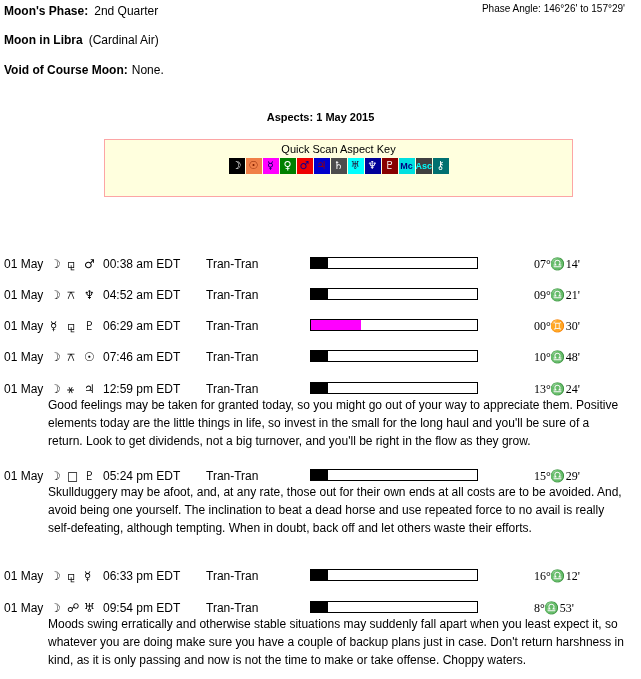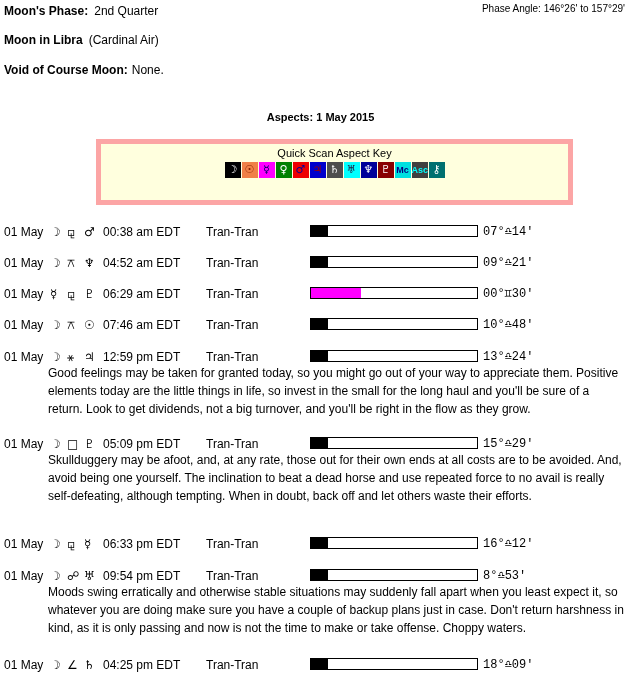--- a/index.html
+++ b/index.html
@@ -6,44 +6,44 @@
   .page{
     position:relative;width:641px;height:679px;overflow:hidden;background:#ffffff;
     font-family:"Liberation Sans","DejaVu Sans",sans-serif;font-size:12px;color:#000;
   }
   .hdr-line{position:absolute;left:4px;white-space:nowrap;}
   .hdr-label{font-weight:bold;}
   .hdr-value{margin-left:6px;}
   .phase-angle{position:absolute;top:3px;right:16px;font-size:10px;white-space:nowrap;}
   .report-title{position:absolute;top:111px;left:0;width:100%;text-align:center;font-weight:bold;font-size:11px;}
   .legend{
-    position:absolute;top:139px;left:96px;width:467px;height:56px;
-    border:5px solid #fca5a5;text-align:center;font-size:11px;
+    position:absolute;top:139px;left:104px;width:467px;height:56px;
+    border:1px solid #fca5a5;text-align:center;font-size:11px;
   }
   .legend-title{margin-top:3px;}
   .legend-sub{margin-top:1px;}
   .legend-icons{margin-top:3px;display:flex;justify-content:center;gap:1px;}
   .legend-icon{
     width:16px;height:16px;line-height:16px;text-align:center;
     font-family:"DejaVu Sans",sans-serif;font-size:11px;font-weight:bold;overflow:hidden;
   }
   .legend-icon.txt{font-size:9px;font-family:"Liberation Sans",sans-serif;}
-  .arow{position:absolute;left:4px;width:633px;line-height:14px;}
+  .arow{position:absolute;left:4px;width:633px;line-height:14px;margin-top:32px;}
   .cols{position:relative;height:14px;}
   .cols span{position:absolute;top:0;white-space:nowrap;}
   .c-date{left:0;}
   .glyph{font-family:"DejaVu Sans",sans-serif;font-size:12px;}
   .c-p1{left:46px;}
   .c-asp{left:63px;}
   .c-p2{left:80px;}
   .c-time{left:99px;}
   .c-type{left:202px;}
   .c-bar{left:306px;top:1px;width:166px;height:10px;border:1px solid #000;background:#fff;}
   .c-bar-fill{display:block;height:100%;}
-  .c-pos{left:479px;font-family:Liberation Mono, monospace;}
+  .c-pos{left:530px;font-family:Liberation Serif, serif;}
   .desc{margin-left:44px;width:578px;line-height:18px;}
 </style>
 </head>
 <body>
 
 <div class="page">
 
   <div class="hdr-line" style="top:4px;">
     <span class="hdr-label">Moon's Phase:</span><span class="hdr-value">2nd Quarter</span>
   </div>
@@ -157,21 +157,21 @@
       <span class="c-pos">13°♎24'</span>
     </div>
     <div class="desc">Good feelings may be taken for granted today, so you might go out of your way to appreciate them. Positive elements today are the little things in life, so invest in the small for the long haul and you'll be sure of a return. Look to get dividends, not a big turnover, and you'll be right in the flow as they grow.</div>
   </div>
       <div class="arow" style="top: 437px;">
     <div class="cols">
       <span class="c-date">01 May</span>
       <span class="c-p1 glyph">☽</span>
       <span class="c-asp glyph">□</span>
       <span class="c-p2 glyph">♇</span>
-      <span class="c-time">05:09 pm EDT</span>
+      <span class="c-time">05:24 pm EDT</span>
       <span class="c-type">Tran-Tran</span>
       <span class="c-bar">
             <span class="c-bar-fill" style="width: 10%; background: rgb(0, 0, 0);"></span>
           </span>
       <span class="c-pos">15°♎29'</span>
     </div>
     <div class="desc">Skullduggery may be afoot, and, at any rate, those out for their own ends at all costs are to be avoided. And, avoid being one yourself. The inclination to beat a dead horse and use repeated force to no avail is really self-defeating, although tempting. When in doubt, back off and let others waste their efforts.</div>
   </div>
       <div class="arow" style="top: 537px;">
     <div class="cols">

